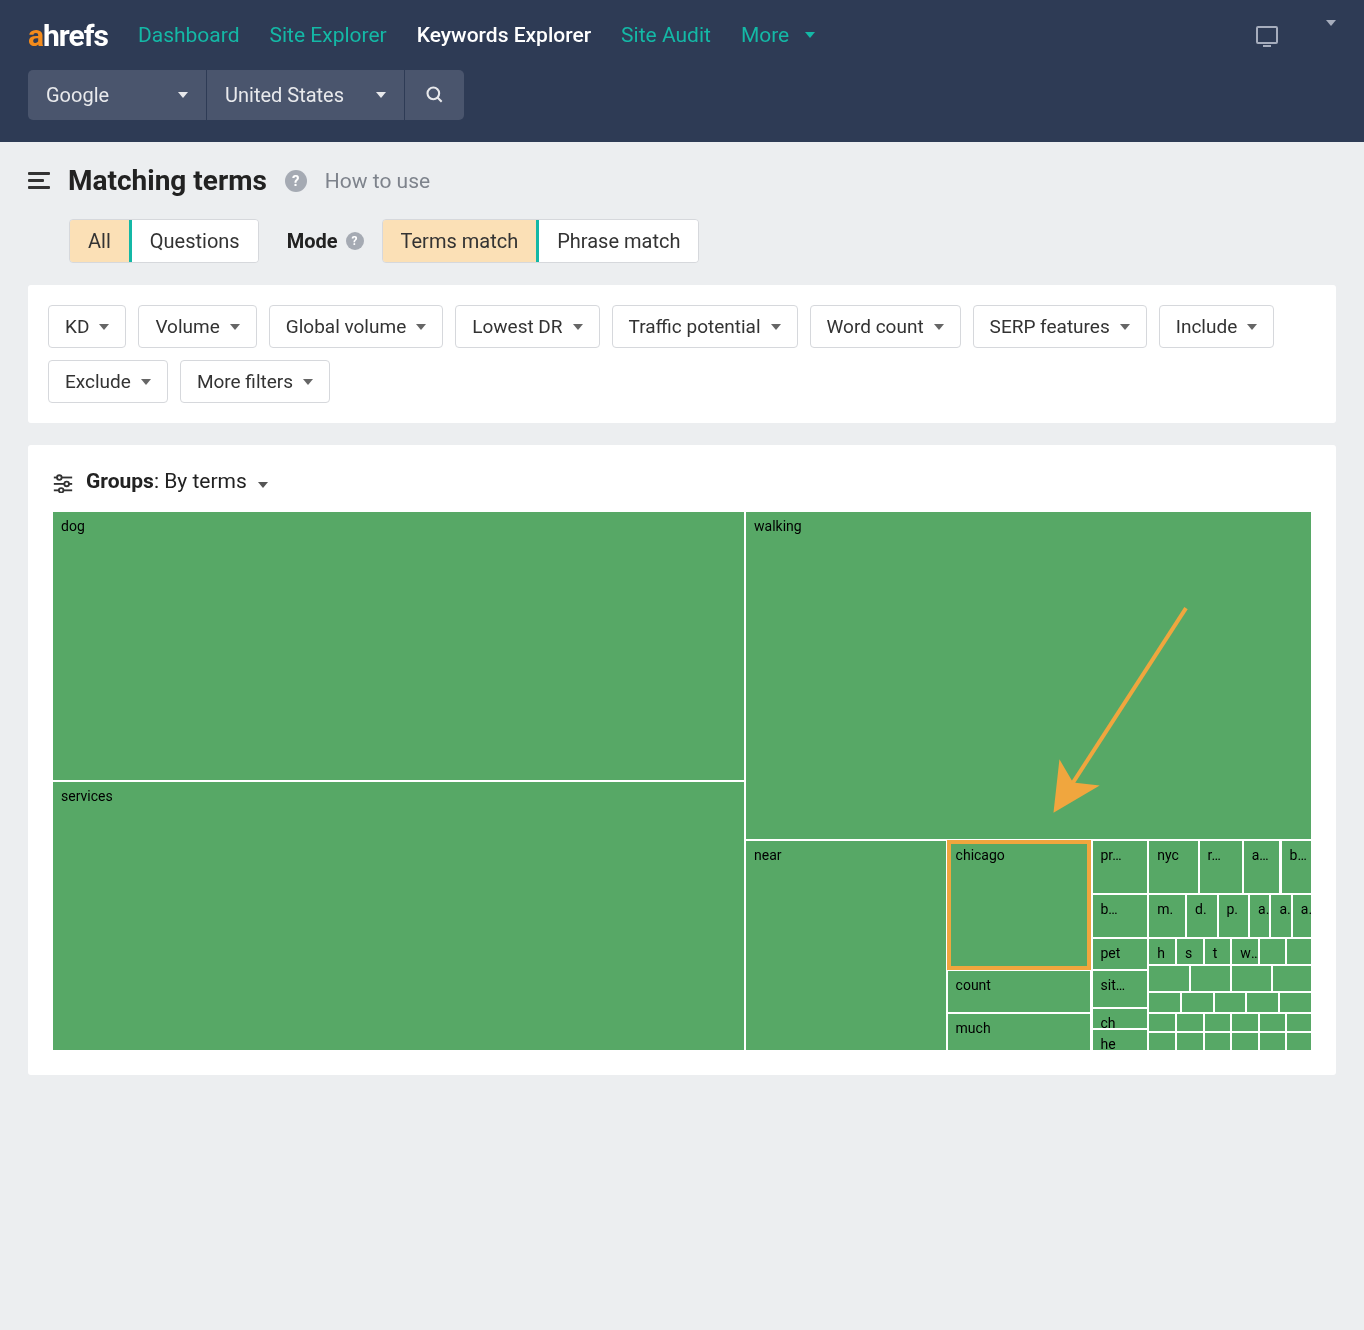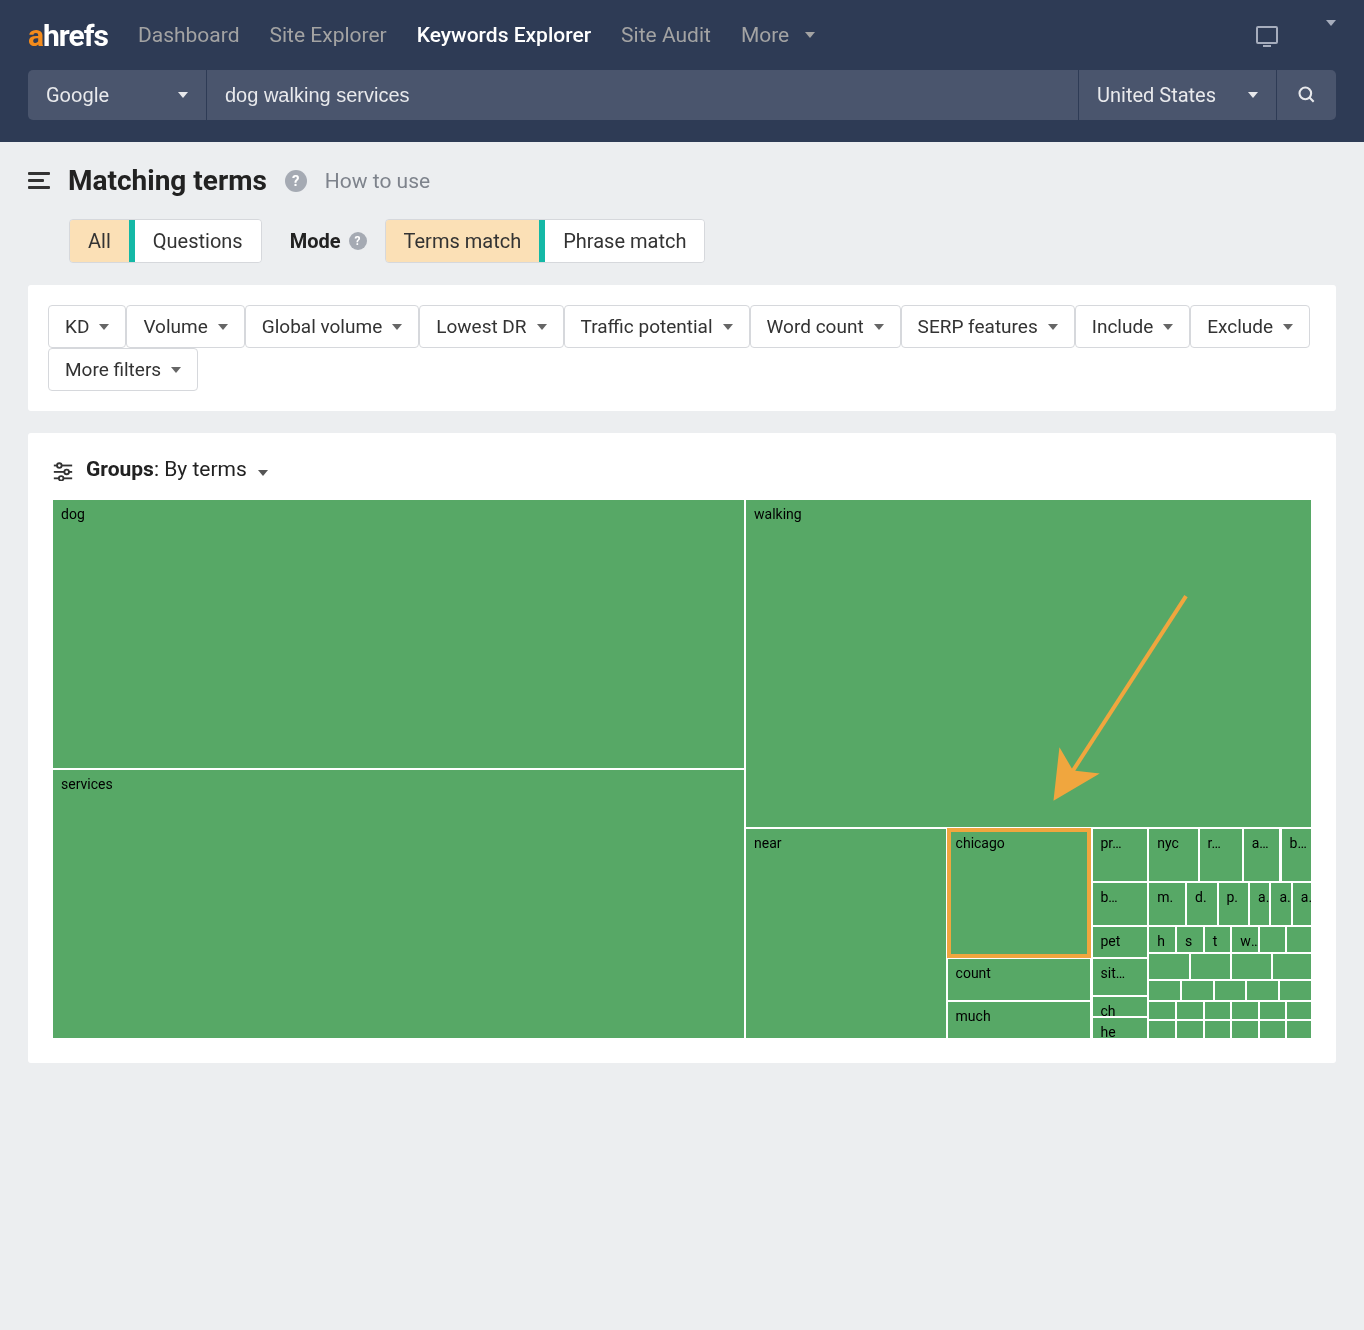--- a/index.html
+++ b/index.html
@@ -5,21 +5,21 @@
 * { margin:0; padding:0; box-sizing:border-box; }
 body { font-family:-apple-system,BlinkMacSystemFont,"Segoe UI",Roboto,sans-serif; background:#eceef0; color:#222; }
 
 
 .topnav { background:#2e3b55; color:#fff; padding:0 28px; }
 .topnav-row1 { display:flex; align-items:center; height:70px; gap:30px; }
 .logo { font-size:30px; font-weight:700; letter-spacing:-1px; }
 .logo .a1 { color:#f38b1c; }
 .logo .rest { color:#fff; }
 .nav-links { display:flex; gap:30px; font-size:21px; }
-.nav-link { color:#a3a3a3; cursor:pointer; }
+.nav-link { color:#14b8a6; cursor:pointer; }
 .nav-link.active { color:#fff; font-weight:500; }
 .nav-more { display:flex; align-items:center; gap:16px; }
 .nav-spacer { flex:1; }
 .monitor-icon { width:22px; height:18px; border:2px solid #a6adbd; border-radius:2px; position:relative; }
 .monitor-icon::after { content:""; position:absolute; bottom:-5px; left:50%; transform:translateX(-50%); width:8px; height:2px; background:#a6adbd; }
 .topnav-chevron { margin-left:18px; }
 
 .topnav-row2 { display:flex; align-items:center; gap:0; padding-bottom:22px; }
 .sel-engine, .sel-country, .search-btn-box {
   background:#4a556d; height:50px; display:flex; align-items:center; padding:0 18px;
@@ -42,26 +42,26 @@
 .page-title { font-size:28px; font-weight:700; }
 .qmark { display:inline-flex; width:22px; height:22px; border-radius:50%; background:#a5aab3; color:#fff; align-items:center; justify-content:center; font-size:15px; font-weight:700; }
 .qmark.sm { width:18px; height:18px; font-size:12px; }
 .how-link { color:#7e838c; font-size:21px; cursor:pointer; }
 
 
 .tabs-row { display:flex; align-items:center; gap:18px; padding:0 28px 22px 28px; font-size:20px;margin-left:41px; }
 .seg { display:flex; border:1px solid #d6d8dc; border-radius:4px; overflow:hidden; }
 .seg-btn { padding:9px 18px; background:#fff; cursor:pointer; color:#333; }
 .seg-btn.active { background:#fbe0b6; }
-.seg-btn + .seg-btn { border-left:6px solid #14b8a6; }
+.seg-btn + .seg-btn { border-left:3px solid #14b8a6; }
 .mode-label { font-weight:700; display:flex; align-items:center; gap:8px; margin-left:10px; }
 
 
 .card { background:#fff; margin:0 28px; border-radius:3px; padding:20px; }
-.filter-row { display:flex; flex-wrap:wrap; }
+.filter-row { display:flex; flex-wrap:wrap; gap:12px; }
 .filter-btn { border:1px solid #d6d8dc; border-radius:4px; padding:9px 16px; background:#fff; font-size:19px; cursor:pointer; display:flex; align-items:center; gap:10px; color:#333; }
 .filter-btn .chev-down { color:#666; }
 
 
 .card2 { background:#fff; margin:22px 28px 28px 28px; border-radius:3px; padding:24px; }
 .groups-row { display:flex; align-items:flex-end; gap:12px; font-size:21px; margin-bottom:18px; }
 .sliders-icon svg { display:block; }
 .groups-label b { font-weight:700; }
 
 .treemap { position:relative; width:100%; height:540px; }
@@ -90,23 +90,20 @@
     <div class="nav-spacer"></div>
     <div>
         <div class="monitor-icon"></div>
       </div>
     <div class="topnav-chevron" style="color:#a6adbd;"><span class="chev-down sm"></span></div>
   </div>
   <div class="topnav-row2">
     <div class="sel-engine">
       <span>Google</span>
       <span class="chev-down sm"></span>
-    </div>
-    <div class="kw-input-box">
-      <input class="kw-input" type="text" value="dog walking services" style="">
     </div>
     <div class="sel-country">
       <span>United States</span>
       <span class="chev-down sm"></span>
     </div>
     <div class="search-btn-box">
       <svg width="20" height="20" viewBox="0 0 24 24" fill="none" stroke="#e8e9ec" stroke-width="2.5">
           <circle cx="10" cy="10" r="7"></circle>
           <line x1="20" y1="20" x2="15" y2="15"></line>
         </svg>

